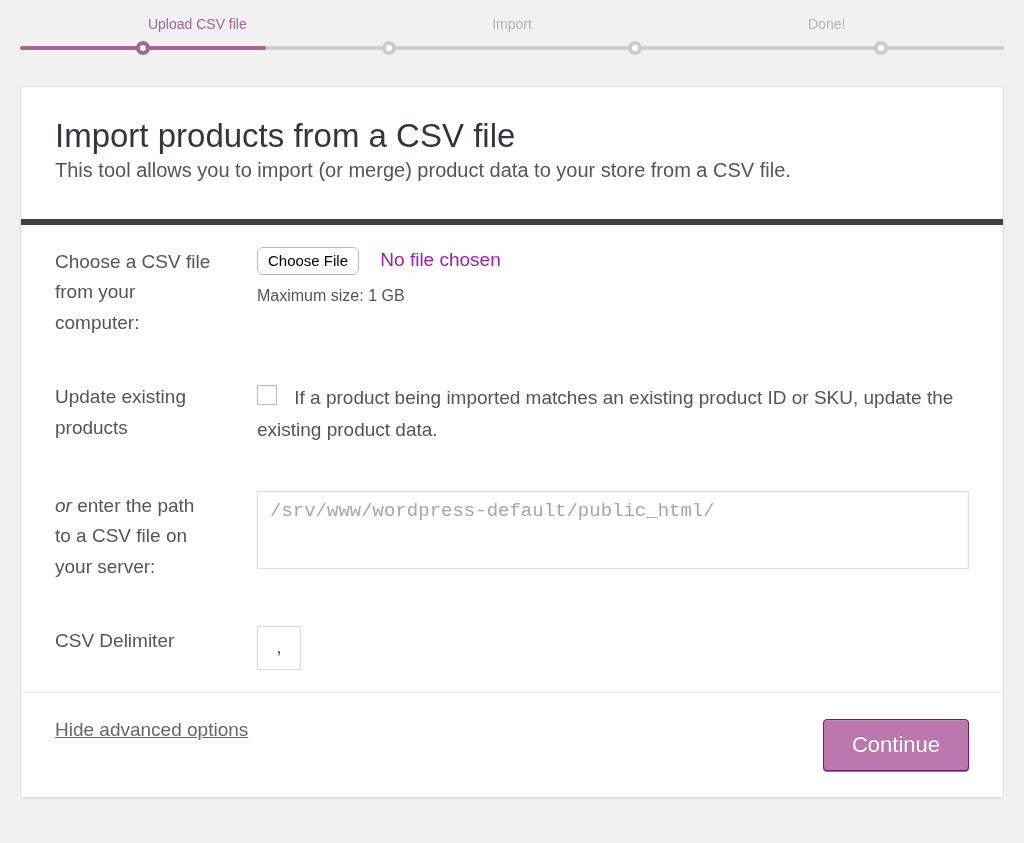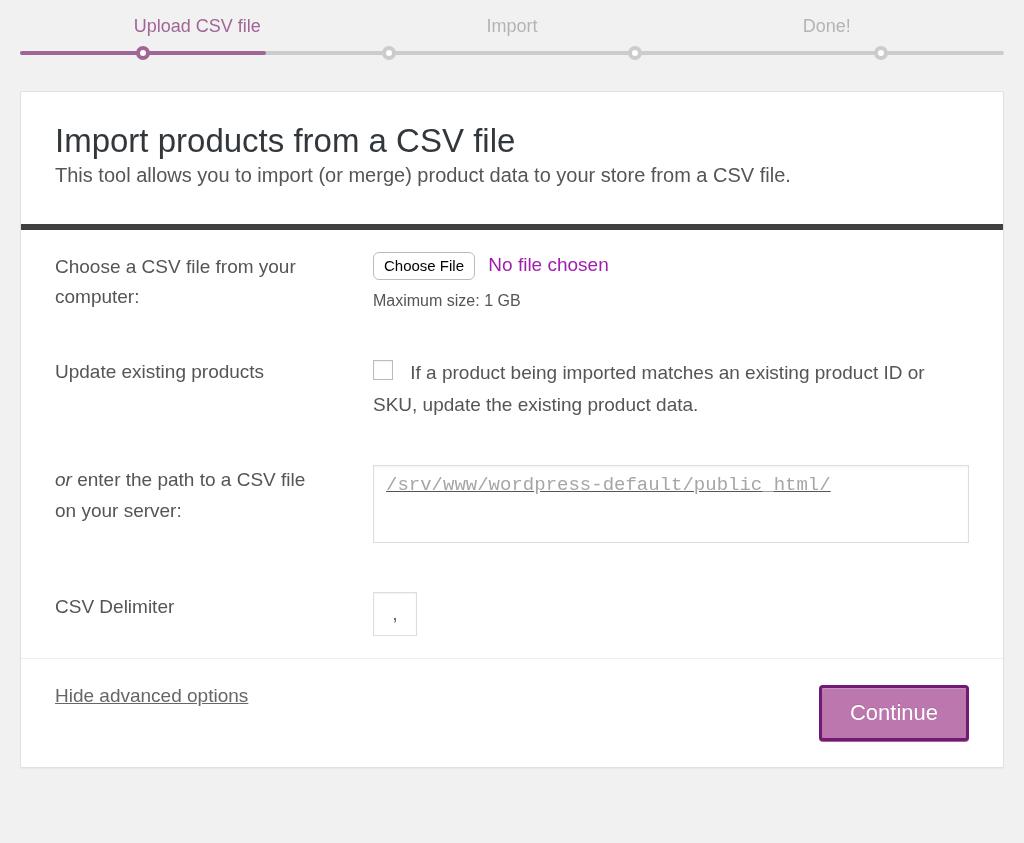--- a/index.html
+++ b/index.html
@@ -20,21 +20,21 @@
     .stepper-labels {
       display: flex;
       justify-content: space-between;
       list-style: none;
       padding: 0 40px;
       margin-bottom: 14px;
     }
     .stepper-labels li {
       flex: 1;
       text-align: center;
-      font-size: 18px;
+      font-size: 14px;
       color: #b4b4b4;
     }
     .stepper-labels li.active {
       color: #a16696;
       font-weight: 500;
     }
     .stepper-track {
       position: relative;
       height: 4px;
       background: #cccccc;
@@ -111,21 +111,21 @@
       font-size: 19px;
       color: #555;
     }
 
     .file-btn {
       background: #fff;
       border: 1px solid #bbb;
       border-radius: 6px;
       padding: 5px 10px 6px 10px;
       font-size: 15px;
-      margin-right: 8px;
+      margin-right: 16px;
       cursor: pointer;
       display: inline-block;
       line-height: 1;
     }
     .file-status {
       font-size: 19px;
       color: #a21caf;
     }
     .help-text {
       display: block;
@@ -156,24 +156,23 @@
     .text-input, .small-input {
       border: 1px solid #dddddd;
       box-shadow: inset 0 1px 2px rgba(0,0,0,0.05);
       background: #fff;
       font-size: 18px;
       padding: 8px 12px;
       color: #555;
       font-family: inherit;
     }
     .text-input {
-      width: 596px;
+      width: 712px;
       height: 78px;
       resize: none;
-      text-decoration: underline;
     }
     .text-input::placeholder {
       color: #a6a6a6;
       font-family: "Courier New", monospace;
       font-size: 19px;
     }
     .small-input {
       width: 44px;
       height: 44px;
       text-align: center;
@@ -187,21 +186,21 @@
       justify-content: space-between;
     }
     .adv-link {
       color: #666;
       font-size: 19px;
       text-decoration: underline;
       cursor: pointer;
     }
     .btn-primary {
       background: #bb77ae;
-      border: 3px solid #701a75;
+      border: 1px solid #701a75;
       color: #fff;
       font-size: 22px;
       padding: 12px 28px;
       border-radius: 4px;
       cursor: pointer;
       box-shadow: 0 1px 0 #a16696, inset 0 1px 0 rgba(255,255,255,0.2);
       text-shadow: 0 -1px 0 rgba(0,0,0,0.1);
     }
   </style>
 </head>

